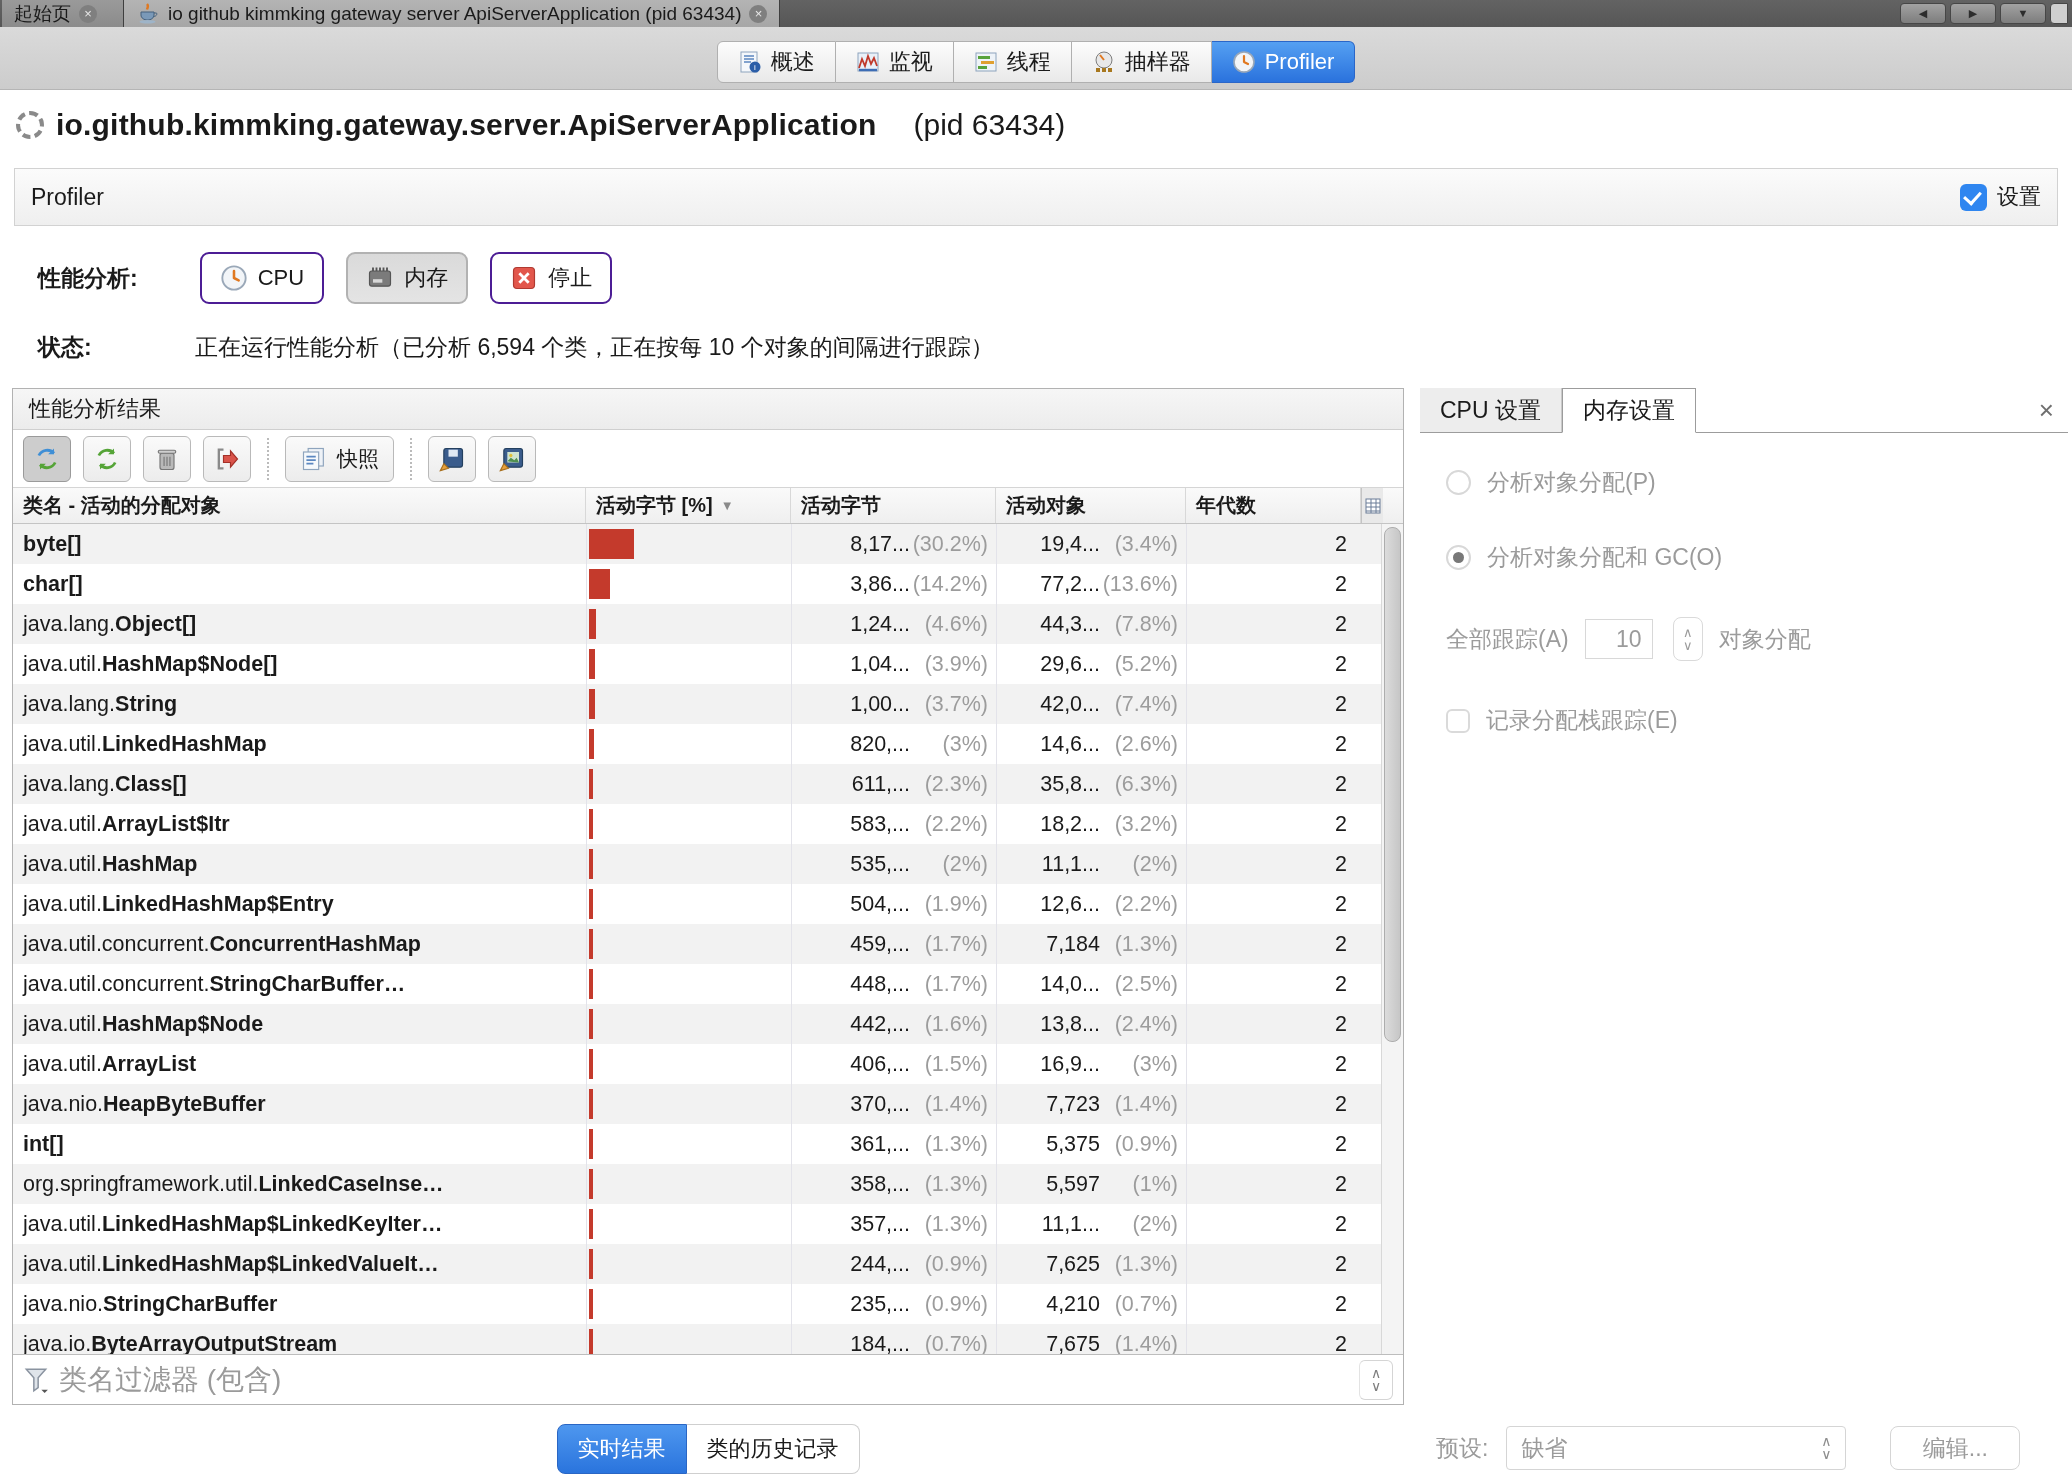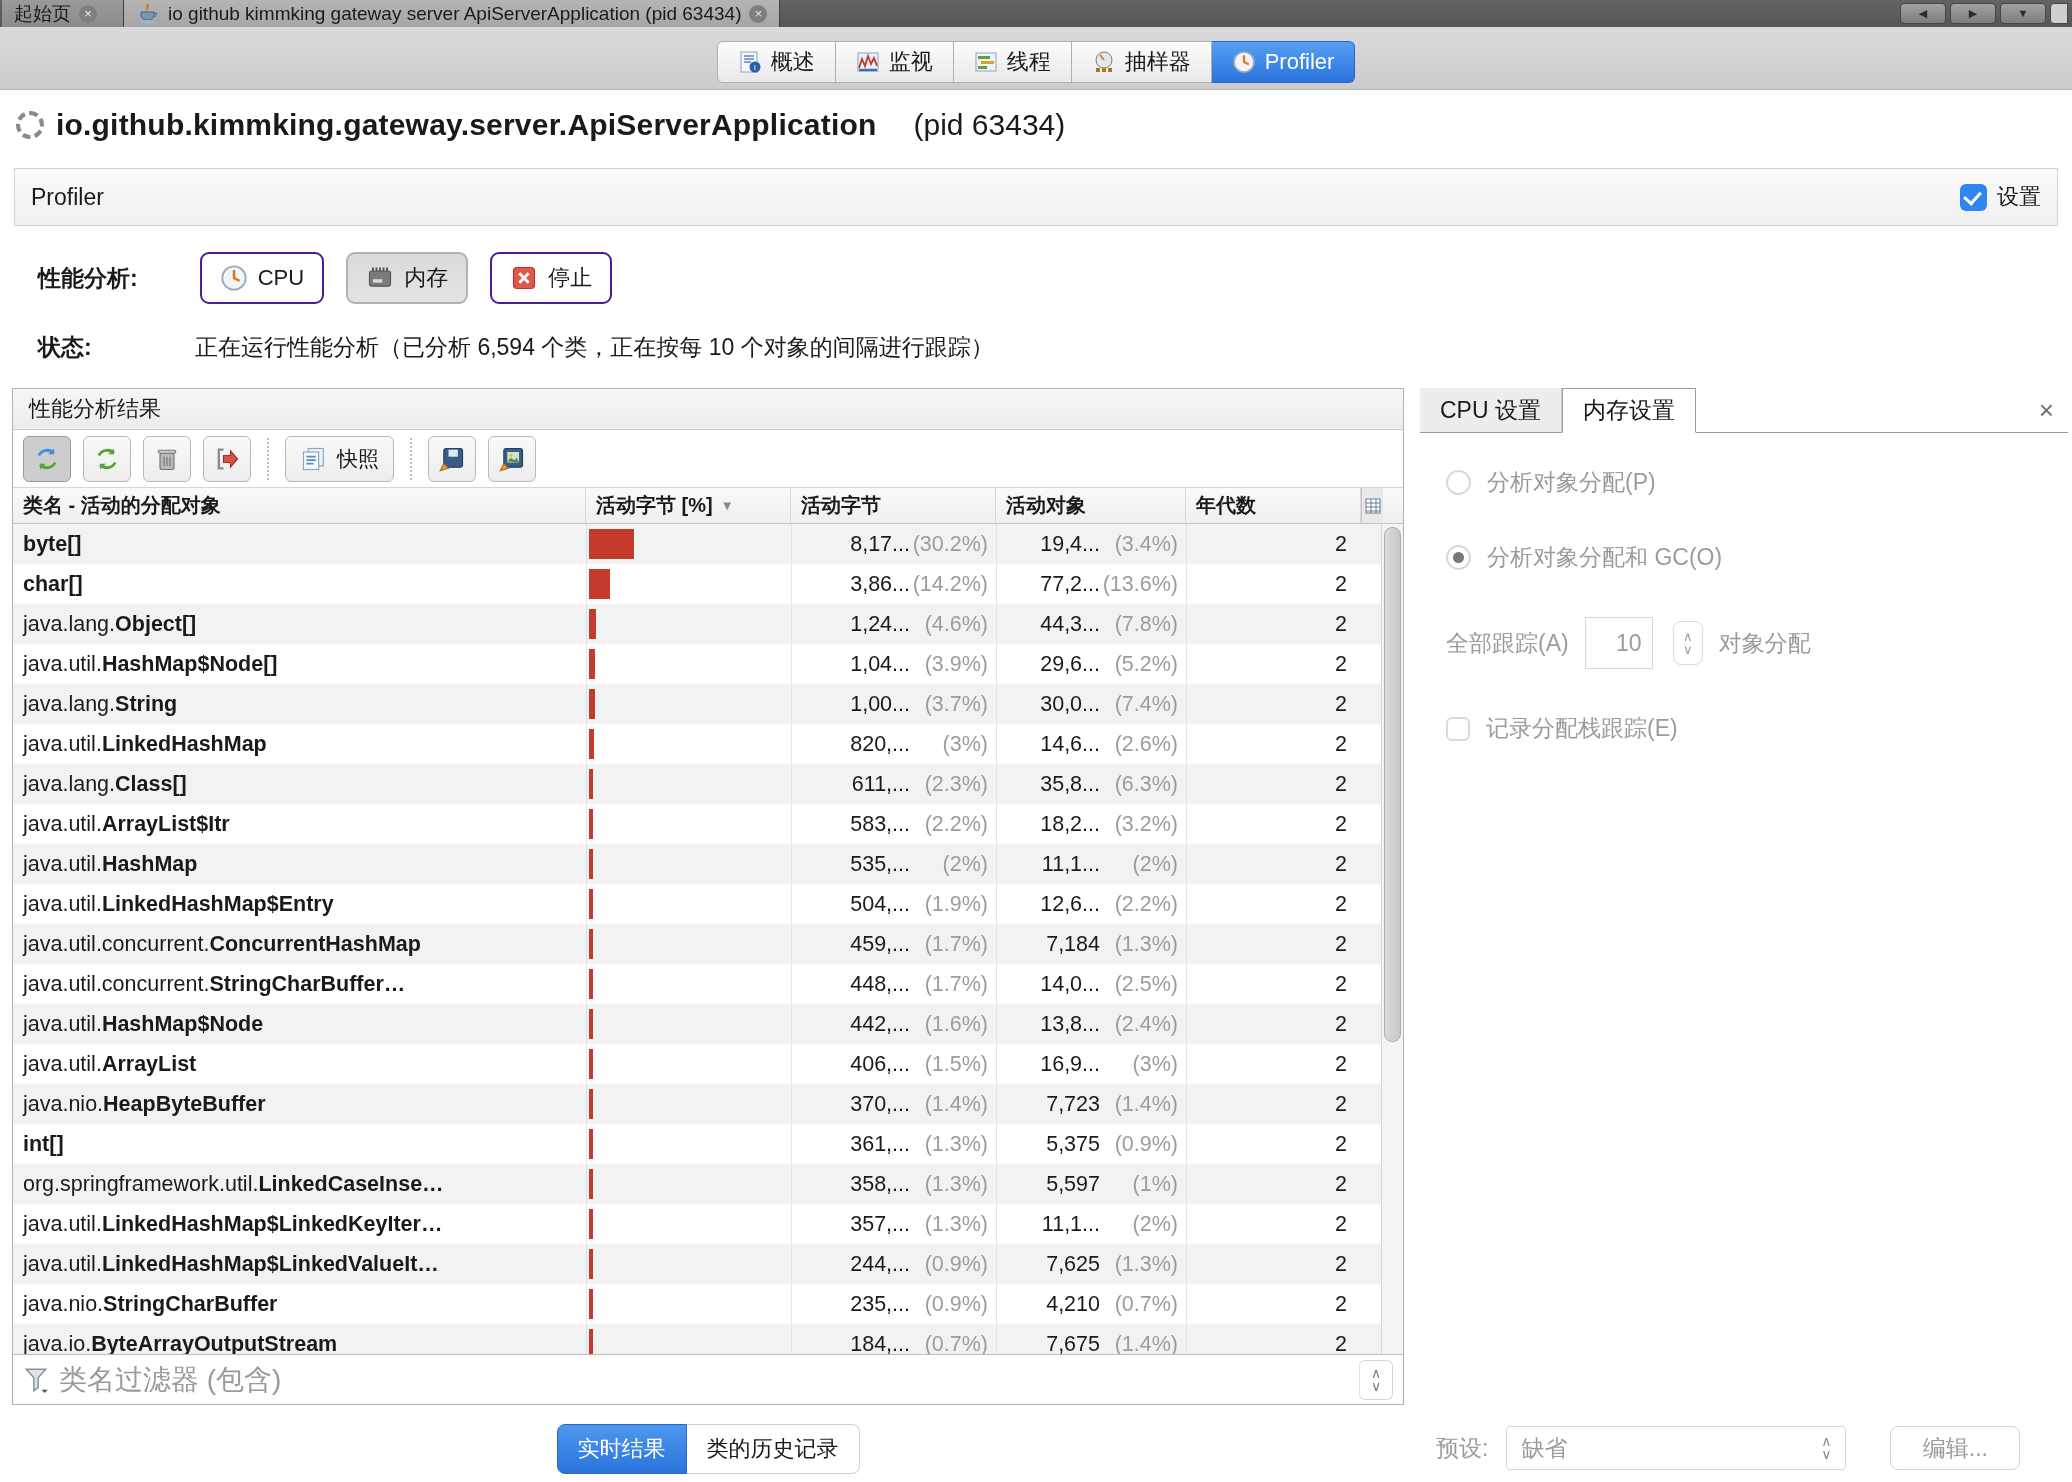--- a/index.html
+++ b/index.html
@@ -130,21 +130,21 @@
   .stab.inactive { background:#ededed; border-right:1px solid #c9c9c9; }
   .stab.active { background:#fff; border:1px solid #9c9c9c; border-bottom:1px solid #fff;
     margin-bottom:-1px; }
   .set-close { margin-left:auto; align-self:center; padding:0 14px; color:#6f6f6f; font-size:26px; }
   .set-body { padding:34px 26px; color:#9b9b9b; font-size:23px; }
   .optrow { display:flex; align-items:center; gap:16px; margin-bottom:44px; }
   .radio { width:25px; height:25px; border-radius:50%; border:2px solid #d8d8d8; position:relative; flex:none; }
   .radio.sel::after { content:""; position:absolute; left:5px; top:5px; width:11px; height:11px;
     border-radius:50%; background:#787878; }
   .cb-empty { width:24px; height:24px; border:2px solid #dadada; border-radius:6px; flex:none; }
-  .numbox { width:68px; height:52px; border:1px solid #d8d8d8; display:flex; align-items:center;
+  .numbox { width:68px; height:40px; border:1px solid #d8d8d8; display:flex; align-items:center;
     justify-content:flex-end; padding-right:10px; font-size:23px; }
   .spinbtn { width:30px; height:44px; border:1px solid #dadada; border-radius:8px; margin-left:4px;
     display:flex; flex-direction:column; align-items:center; justify-content:center;
     color:#9b9b9b; font-size:13px; line-height:13px; }
 
   .presetrow { position:absolute; left:1436px; top:1426px; width:620px; display:flex;
     align-items:center; gap:18px; color:#9b9b9b; font-size:23px; }
   .preset-dd { width:340px; height:44px; border:1px solid #d5d5d5; border-radius:4px;
     display:flex; align-items:center; padding:0 14px; }
   .preset-dd .chev { margin-left:auto; font-size:14px; line-height:13px; text-align:center; color:#8d8d8d; }
@@ -431,21 +431,21 @@
         <div class="trow alt">
     <div class="c-name"><span>java.lang.</span><b>String</b></div>
     <div class="c-bar">
             <div class="bar" style="width: 5.55px;"></div>
           </div>
     <div class="numcell c-bytes">
             <span class="v">1,00...</span>
             <span class="p">(3.7%)</span>
           </div>
     <div class="numcell c-objs">
-            <span class="v">30,0...</span>
+            <span class="v">42,0...</span>
             <span class="p">(7.4%)</span>
           </div>
     <div class="gencell c-gen">
             <span>2</span>
           </div>
   </div>
         <div class="trow">
     <div class="c-name"><span>java.util.</span><b>LinkedHashMap</b></div>
     <div class="c-bar">
             <div class="bar" style="width: 4.5px;"></div>

